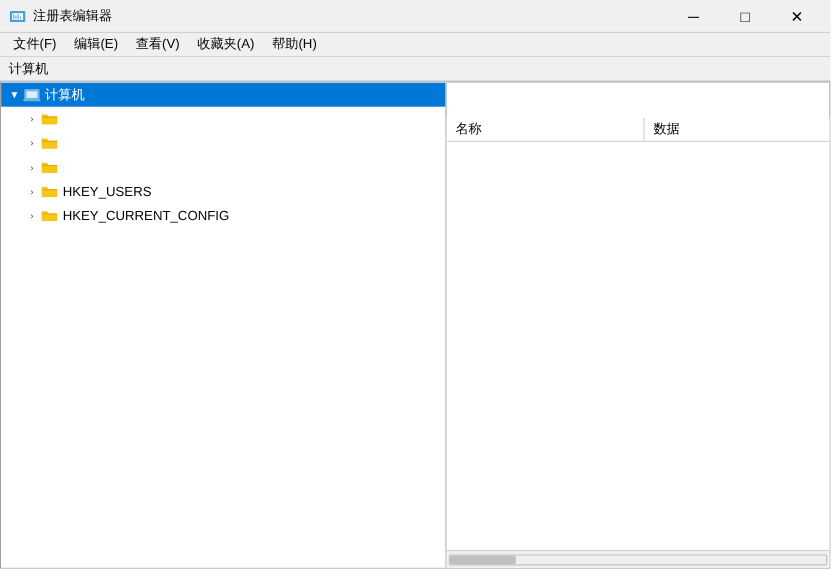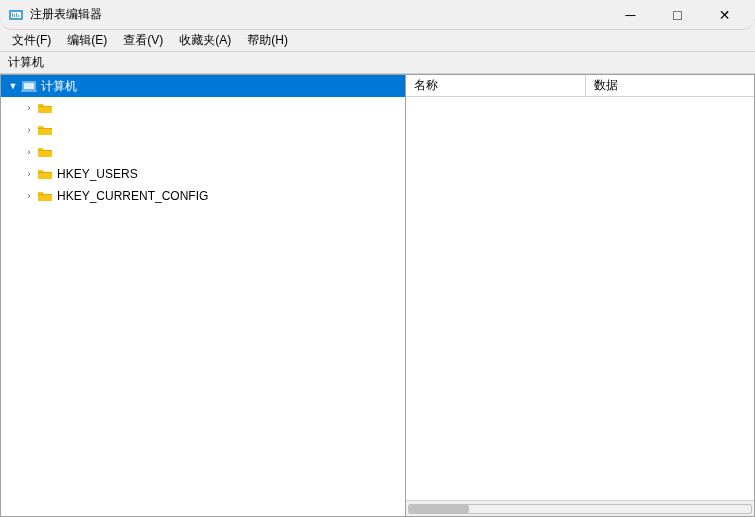--- a/index.html
+++ b/index.html
@@ -15,21 +15,20 @@
     
     .title-bar {
       display: flex;
       align-items: center;
       justify-content: space-between;
       background: #f0f0f0;
       height: 30px;
       padding: 0 8px;
       border-bottom: 1px solid #d0d0d0;
       user-select: none;
-      border-radius: 13px;
     }
     .title-bar-left {
       display: flex;
       align-items: center;
       gap: 6px;
     }
     .title-bar-icon {
       width: 16px;
       height: 16px;
       display: flex;
@@ -152,20 +151,21 @@
       font-size: 12px;
     }
 
     
     .right-panel {
       flex: 1;
       display: flex;
       flex-direction: column;
       background: white;
       overflow: hidden;
+      margin-top: 32px;
     }
 
     .right-header {
       display: flex;
       border-bottom: 1px solid #d0d0d0;
       height: 22px;
       background: white;
     }
 
     .right-col-header {

